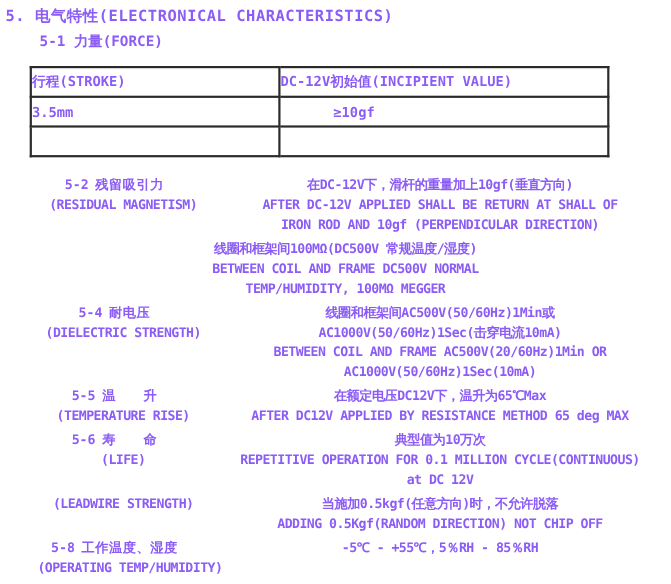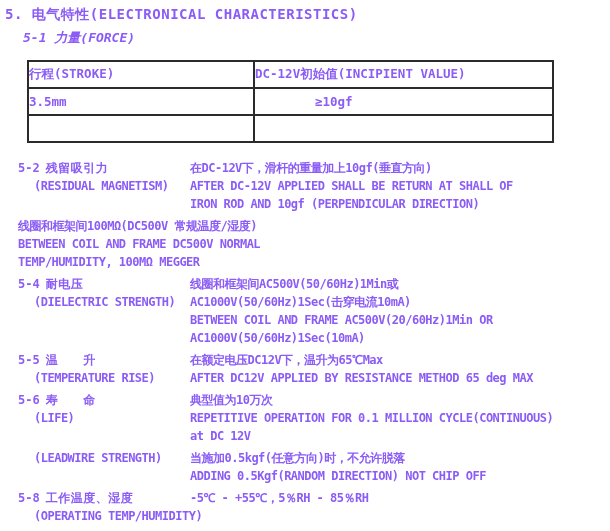--- a/index.html
+++ b/index.html
@@ -11,44 +11,44 @@
     font-family:"DejaVu Sans Mono","Liberation Mono",monospace;
     font-weight:bold;
     font-size:12px;
     overflow:hidden;
   }
   .title {
     position:absolute; left:5px; top:6px;
     font-size:14px; white-space:nowrap; letter-spacing:0.5px;
   }
   .subtitle {
-    position:absolute; left:23px; top:29px;
-    font-size:13px; white-space:nowrap;font-style:italic;
+    position:absolute; left:36px; top:29px;
+    font-size:13px; white-space:nowrap;
   }
   table.force-table {
     position:absolute; left:27px; top:60px;
     width:525px;
     border-collapse:collapse;
     table-layout:fixed;
   }
   table.force-table th, table.force-table td {
     border:2px solid #2b2b2b;
     height:25px;
     padding:0;
     font-size:12.5px;
     font-weight:bold;
     text-align:left;
     vertical-align:middle;
     white-space:nowrap;
   }
-  table.force-table td.c2 { text-align:left; padding-left:60px; }
+  table.force-table td.c2 { text-align:left; padding-left:48px; }
   .sections {
     position:absolute; left:18px; top:159px; width:592px;
   }
-  .section { display:flex; margin-bottom:4px; }
+  .section { display:flex; margin-bottom:4px;text-align:center; }
   .sec-left { flex:0 0 172px; width:172px; }
   .sec-line1 { line-height:18px; white-space:nowrap; }
   .sec-cn { margin-left:6px; letter-spacing:0.5px; }
   .sec-en { line-height:18px; padding-left:16px; white-space:nowrap; letter-spacing:-0.5px; }
   .sec-right { flex:1 1 auto; min-width:0; }
   .sec-line { line-height:18px; white-space:nowrap; letter-spacing:-0.5px; }
 </style>
 </head>
 <body>
 

